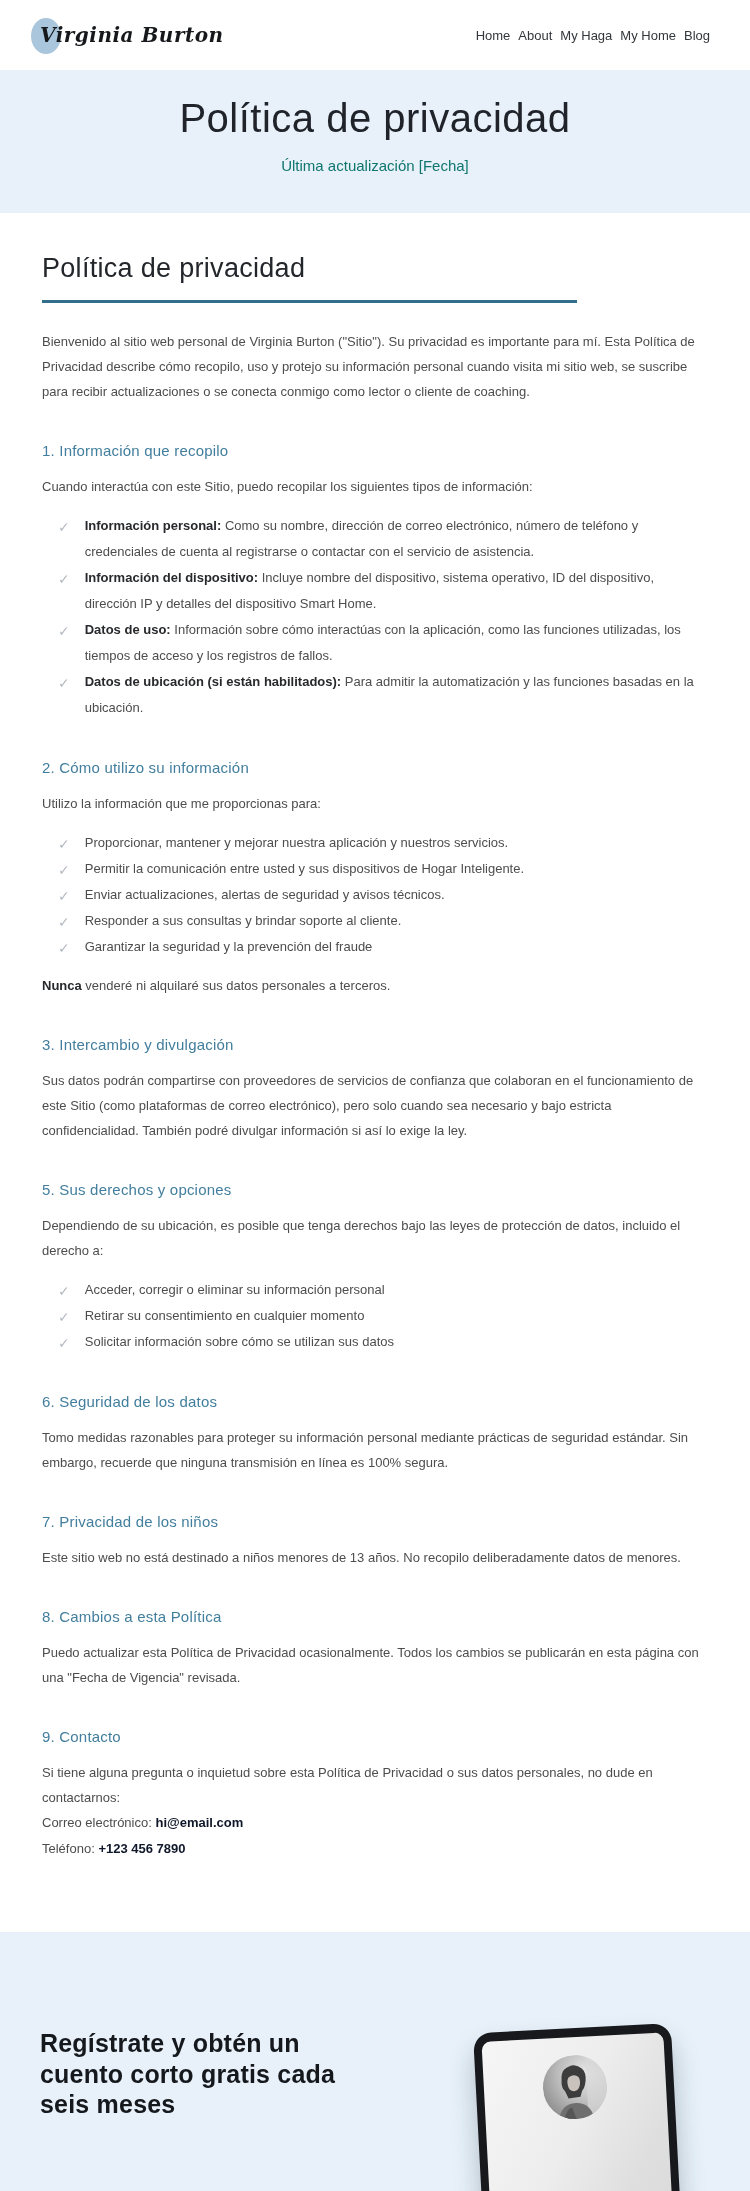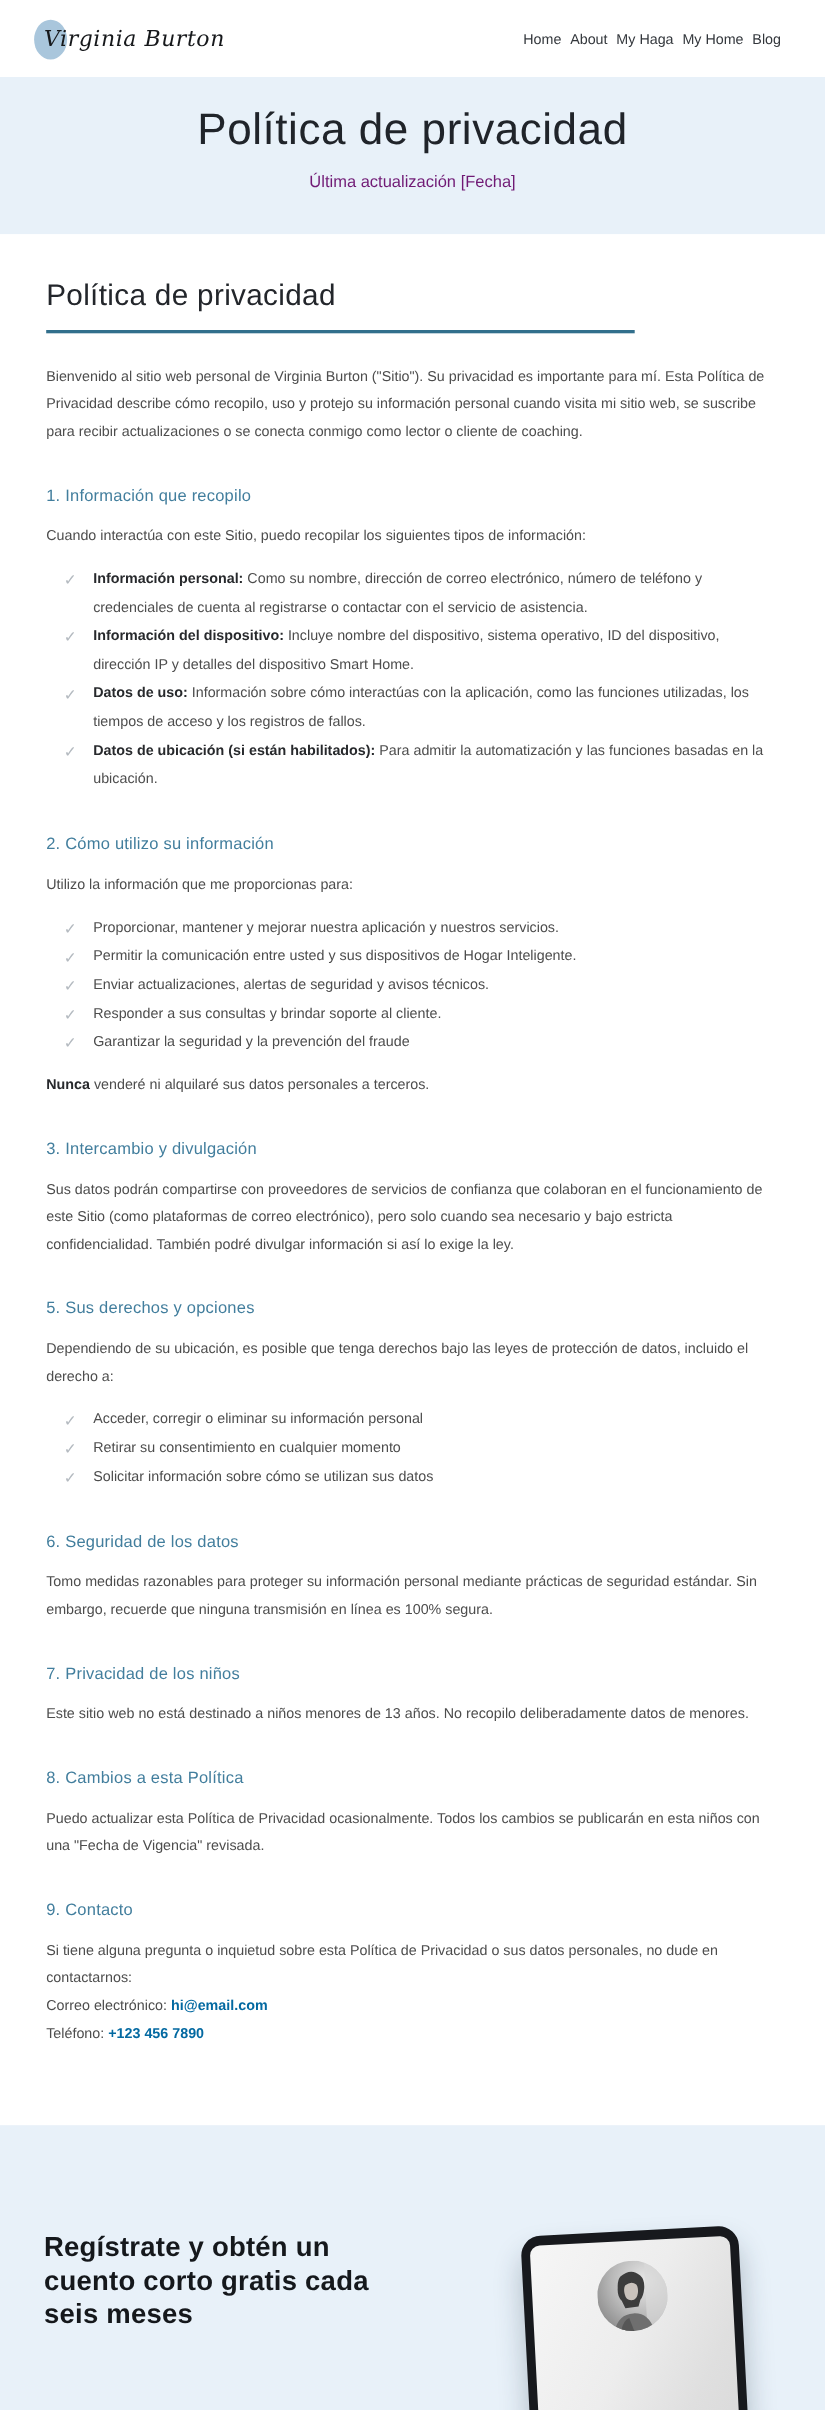--- a/index.html
+++ b/index.html
@@ -16,52 +16,52 @@
     display:flex; align-items:center; justify-content:space-between;
     padding:0 40px;
   }
   .logo { position:relative; display:inline-block; cursor:pointer; }
   .logo .logo-circle {
     position:absolute; left:-9px; top:-5px; width:30px; height:36px;
     background:#a9c6dc; border-radius:50%; z-index:0;
   }
   .logo .logo-text {
     position:relative; z-index:1;
-    font-family:"DejaVu Serif", serif; font-style:italic; font-weight:400;
+    font-family:"DejaVu Serif", serif; font-style:italic; font-weight:700;
     font-size:20px; color:#16181b; letter-spacing:.5px; white-space:nowrap;
   }
   .nav { display:flex; gap:8px; }
   .nav a { font-size:13px; color:#33373c; text-decoration:none; cursor:pointer; }
 
   
   .hero {
     height:143px; background:#e8f1f9; text-align:center; padding-top:26px;
   }
   .hero h1 { font-size:40px; font-weight:400; color:#20242a; letter-spacing:.5px; }
-  .hero .updated { margin-top:16px; font-size:15px; color:#701a75; }
+  .hero .updated { margin-top:16px; font-size:15px; color:#0f766e; }
 
   
   .content { background:#fff; padding:40px 42px 70px; min-height:1396px; }
   .page-title {
     font-size:27px; font-weight:400; color:#23262b; letter-spacing:.3px;
   }
   .title-rule { width:535px; height:3px; background:#326f8c; margin:16px 0 26px; }
   p.body, .lead { font-size:13px; line-height:25px; color:#4d4d4d; }
   .section-h {
     font-size:15px; font-weight:400; color:#427e9d;
     margin:38px 0 15px; letter-spacing:.2px;
   }
   ul.checklist { list-style:none; margin:14px 0 0 16px; }
   ul.checklist li { display:flex; gap:15px; font-size:13px; line-height:26px; color:#4d4d4d; }
   .check-icon { color:#b4bac0; font-size:14px; flex:0 0 auto; transform:translateY(1px); }
   .b { font-weight:700; color:#27292c; }
   .note { margin-top:13px; font-size:13px; line-height:25px; }
   .after { margin-top:16px; }
   .contact-line { font-size:13px; line-height:26px; }
-  .contact-line a { color:#0369a1; font-weight:700; text-decoration:none; cursor:pointer; }
+  .contact-line a { color:#0f172a; font-weight:700; text-decoration:none; cursor:pointer; }
 
   
   .cta {
     background:#e8f1f9; height:454px; padding:96px 40px 0;
     display:flex; gap:18px;
   }
   .cta-left { width:342px; flex:0 0 auto; }
   .cta-heading {
     font-size:25px; line-height:1.22; font-weight:700; color:#15181c;
     letter-spacing:.2px; margin-bottom:24px;
@@ -179,21 +179,21 @@
     </li>
   </ul>
 
   <h3 class="section-h">6. Seguridad de los datos</h3>
   <p class="body">Tomo medidas razonables para proteger su información personal mediante prácticas de seguridad estándar. Sin embargo, recuerde que ninguna transmisión en línea es 100% segura.</p>
 
   <h3 class="section-h">7. Privacidad de los niños</h3>
   <p class="body">Este sitio web no está destinado a niños menores de 13 años. No recopilo deliberadamente datos de menores.</p>
 
   <h3 class="section-h">8. Cambios a esta Política</h3>
-  <p class="body">Puedo actualizar esta Política de Privacidad ocasionalmente. Todos los cambios se publicarán en esta niños con una "Fecha de Vigencia" revisada.</p>
+  <p class="body">Puedo actualizar esta Política de Privacidad ocasionalmente. Todos los cambios se publicarán en esta página con una "Fecha de Vigencia" revisada.</p>
 
   <h3 class="section-h">9. Contacto</h3>
   <p class="body">Si tiene alguna pregunta o inquietud sobre esta Política de Privacidad o sus datos personales, no dude en contactarnos:</p>
   <p class="contact-line"><span>Correo electrónico: </span><a>hi@email.com</a></p>
   <p class="contact-line"><span>Teléfono: </span><a>+123 456 7890</a></p>
 </div>
 
 <div class="cta">
   <div class="cta-left">
     <h2 class="cta-heading">Regístrate y obtén un cuento corto gratis cada seis meses</h2>

